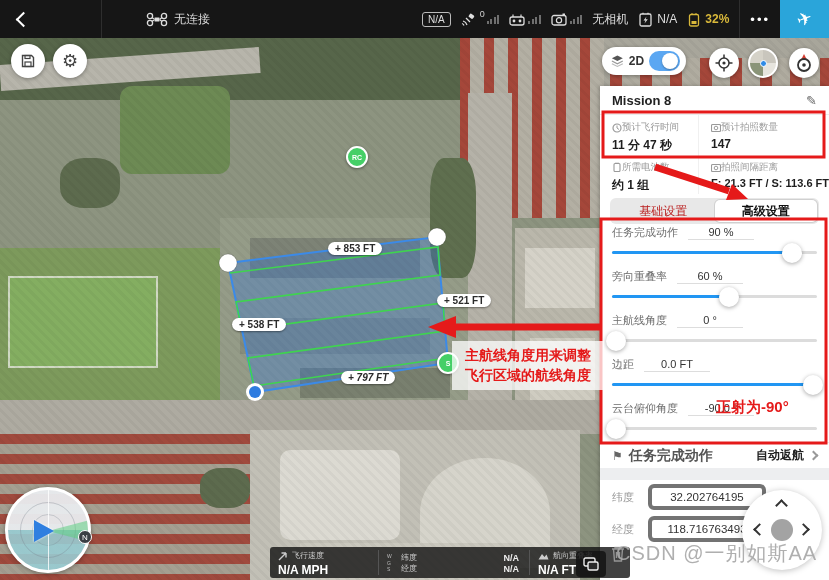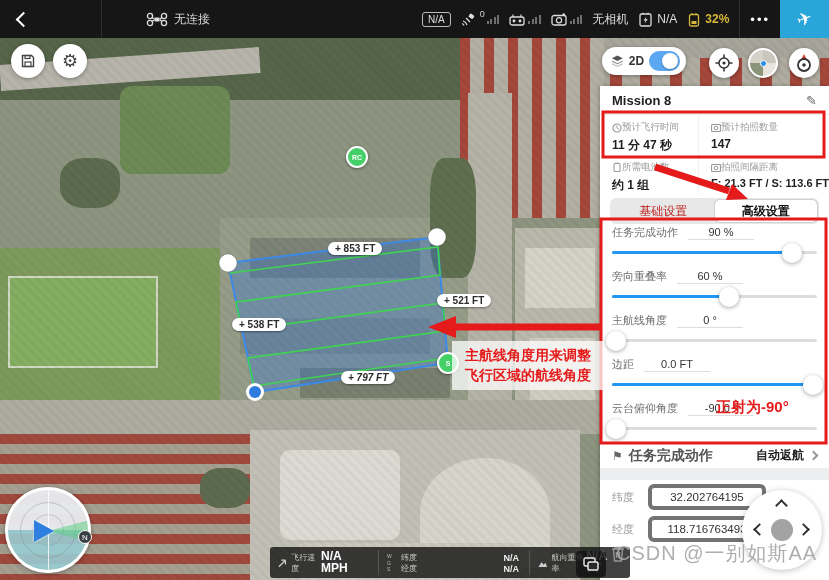--- a/index.html
+++ b/index.html
@@ -49,21 +49,21 @@
   .compass { position:absolute; left:5px; top:487px; width:86px; height:86px; border-radius:50%; border:3px solid #fff; background:linear-gradient(180deg, rgba(233,236,239,.95) 50%, rgba(152,206,213,.88) 50%); box-shadow:0 1px 5px rgba(0,0,0,.35); z-index:30; overflow:hidden; }
   .compass .ring { position:absolute; left:12px; top:12px; right:12px; bottom:12px; border:1px solid rgba(120,130,140,.35); border-radius:50%; }
   .compass .ring2 { position:absolute; left:24px; top:24px; right:24px; bottom:24px; border:1px solid rgba(120,130,140,.3); border-radius:50%; }
   .compass .vline { position:absolute; left:50%; top:0; width:1px; height:100%; background:rgba(255,255,255,.8); }
   .compass .cone { position:absolute; left:40px; top:30px; width:42px; height:22px; background:rgba(95,205,130,.55); clip-path:polygon(0 50%, 100% 0, 100% 100%); }
   .compass .plane { position:absolute; left:26px; top:30px; width:0; height:0; border-left:20px solid #2f7fe0; border-top:11px solid transparent; border-bottom:11px solid transparent; filter:drop-shadow(0 0 1px #fff); }
   .n-badge { position:absolute; left:78px; top:530px; width:14px; height:14px; border-radius:50%; background:#3a3f44; border:1px solid #fff; color:#fff; font-size:8px; display:flex; align-items:center; justify-content:center; z-index:31; }
 
   
   .telemetry { position:absolute; left:270px; top:547px; height:31px; background:rgba(18,18,18,.8); border-radius:3px; display:flex; align-items:stretch; z-index:30; color:#fff; }
-  .tel-sec { padding:3px 10px 2px 8px; display:flex; justify-content:space-between; }
+  .tel-sec { padding:3px 10px 2px 8px; display:flex; flex-direction:column; justify-content:space-between; }
   .tel-div { width:1px; background:#555; margin:3px 0; }
   .tel-top { display:flex; align-items:center; gap:4px; font-size:8px; color:#c9c9c9; }
   .tel-val { font-size:12px; font-weight:bold; color:#fff; line-height:1; }
   .tel-coord { display:flex; gap:6px; }
   .wgs { font-size:5px; line-height:1.3; color:#bbb; align-self:center; }
   .coord-rows { display:flex; flex-direction:column; justify-content:space-between; width:118px; }
   .coord-row { display:flex; justify-content:space-between; align-items:center; font-size:8px; color:#c9c9c9; }
   .coord-row b { font-size:9px; color:#eee; font-weight:bold; }
 
   .viewswitch { position:absolute; left:576px; top:551px; width:30px; height:26px; background:rgba(20,20,20,.85); border-radius:4px; display:flex; align-items:center; justify-content:center; z-index:30; }

